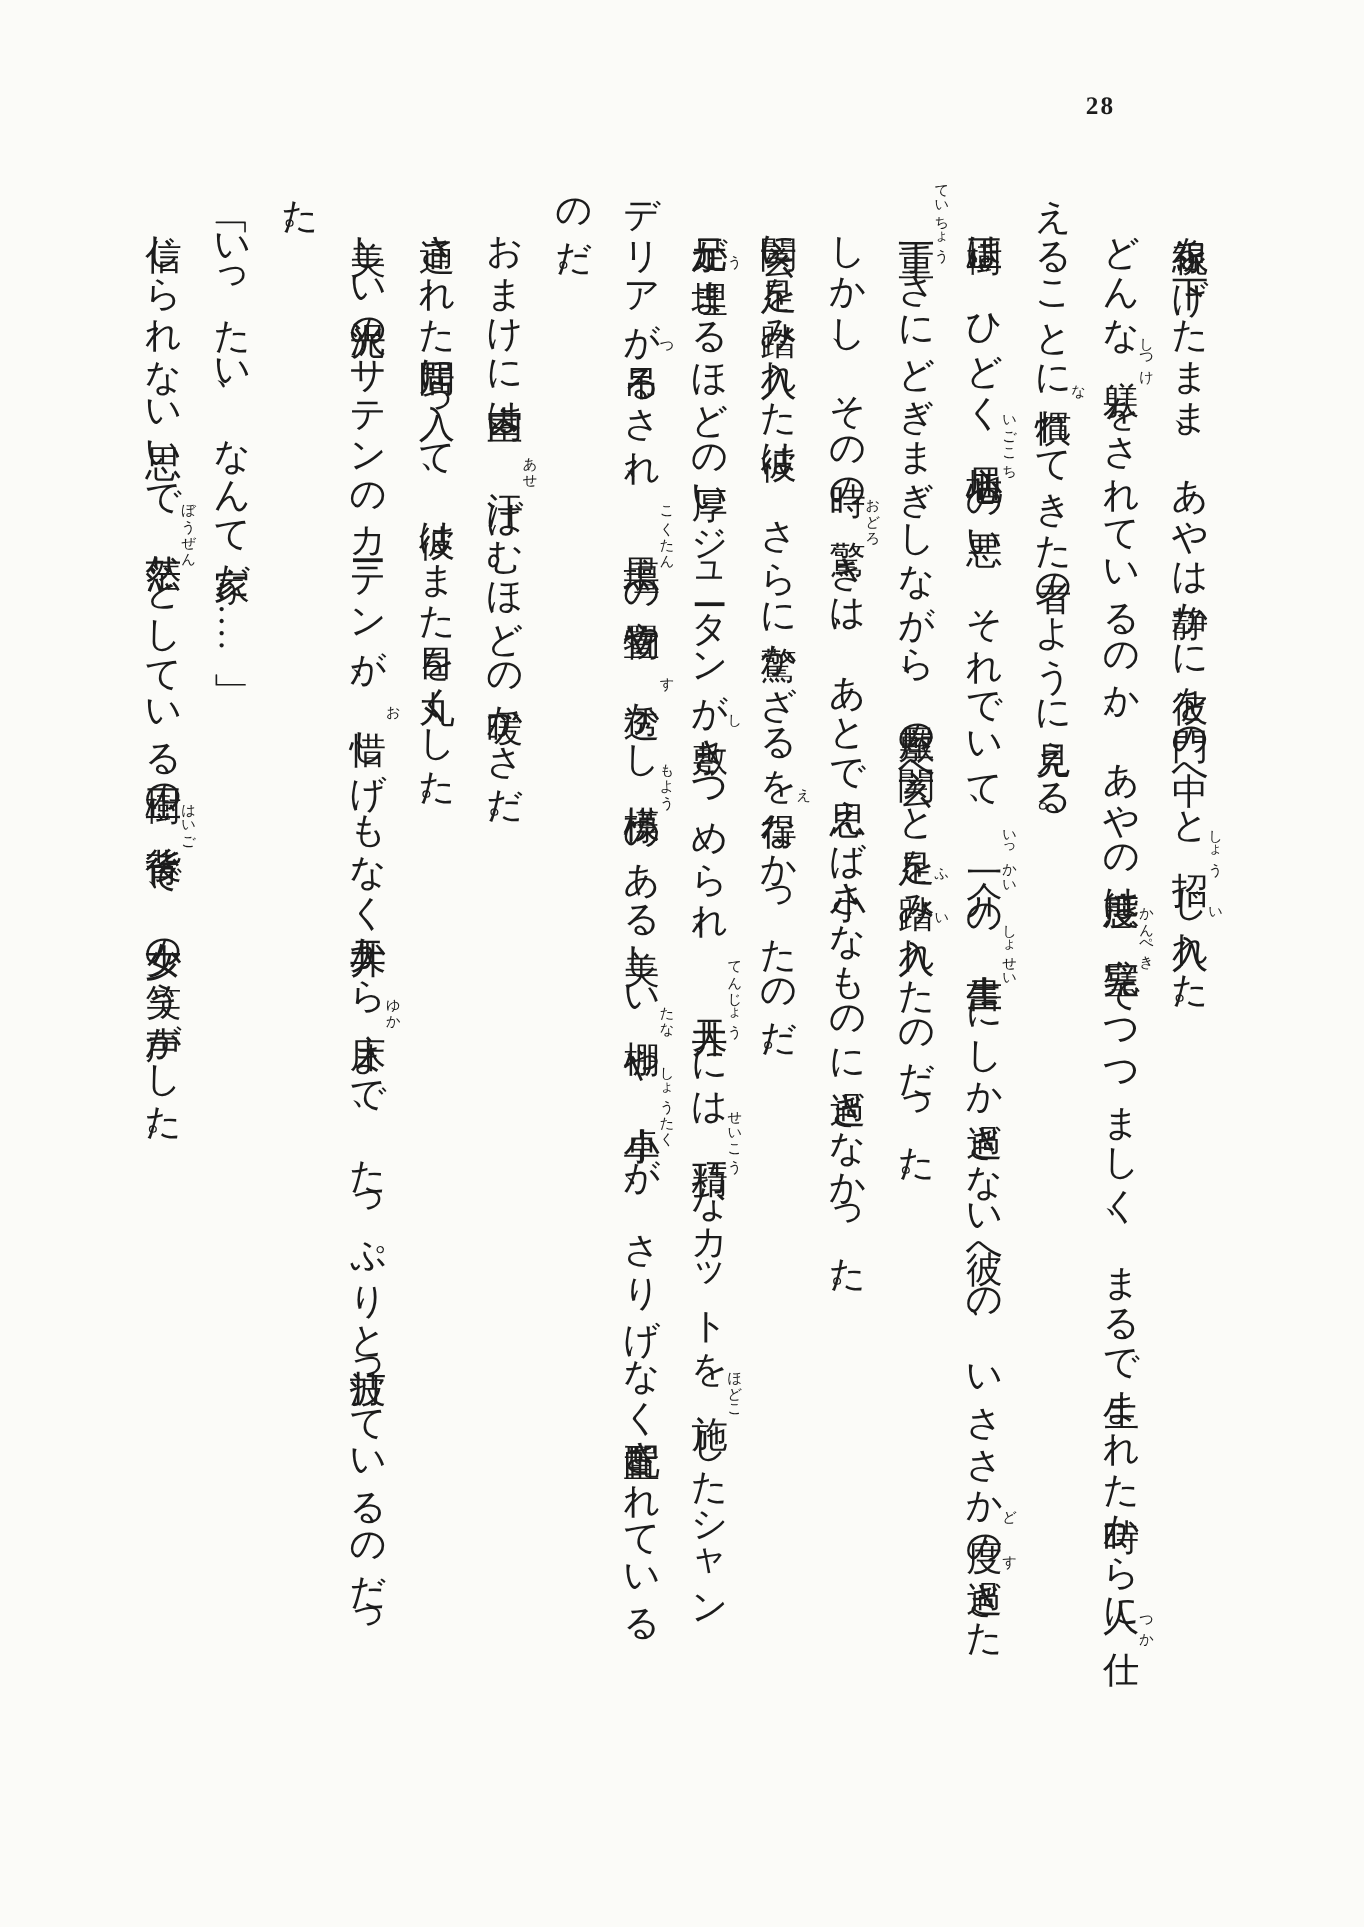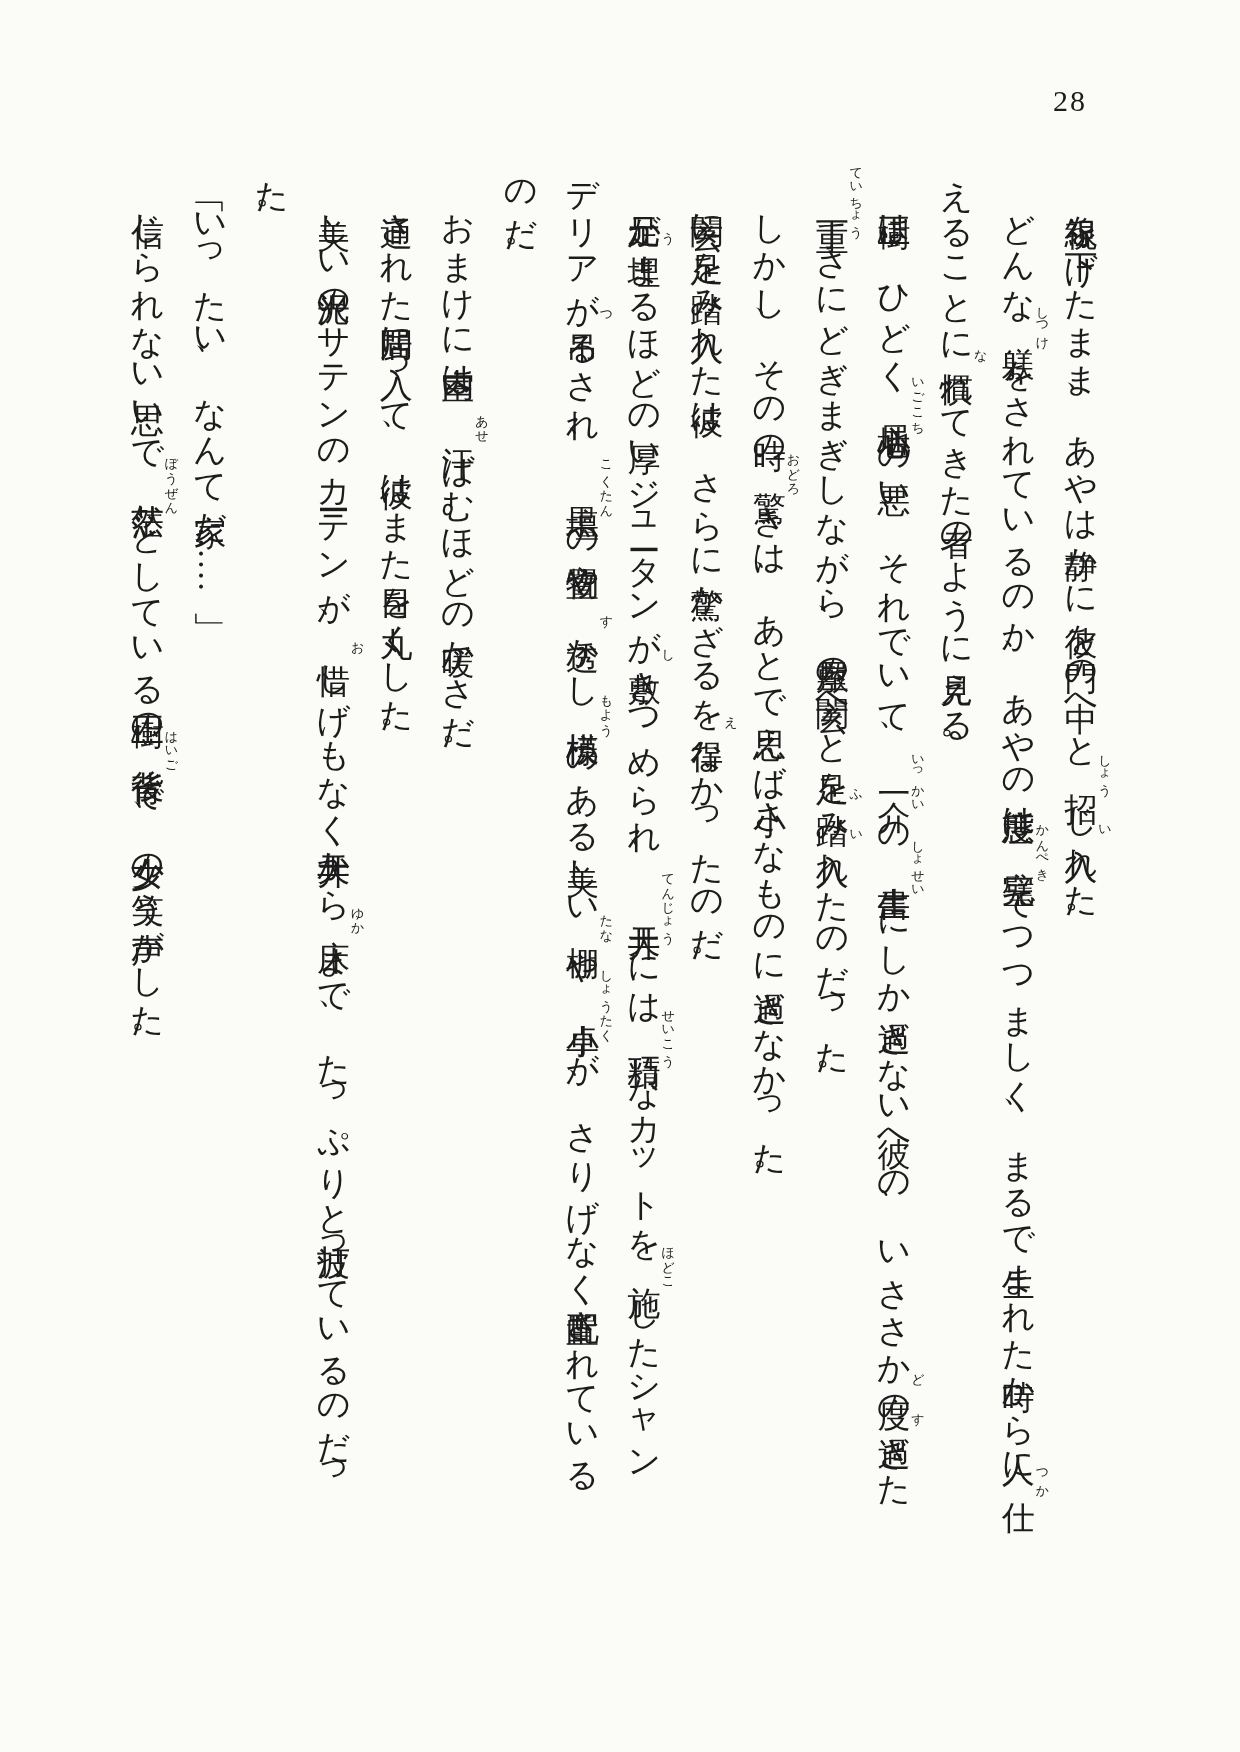--- a/index.html
+++ b/index.html
@@ -16,24 +16,25 @@
   }
   .page {
     position: absolute;
     inset: 0;
   }
   .page-number {
     position: absolute;
     top: 84px;
     left: 987px;
     width: 100px;
-    text-align: right;
-    font-size: 30px;
+    text-align: left;
+    font-size: 23px;
     letter-spacing: 2px;
     color: #1c1c1c;
+    font-weight: bold;
   }
   .text-block {
     position: absolute;
     top: 158px;
     right: 128px;
     height: 1340px;
     writing-mode: vertical-rl;
     text-orientation: mixed;
     font-size: 33px;
     line-height: 1.87;

